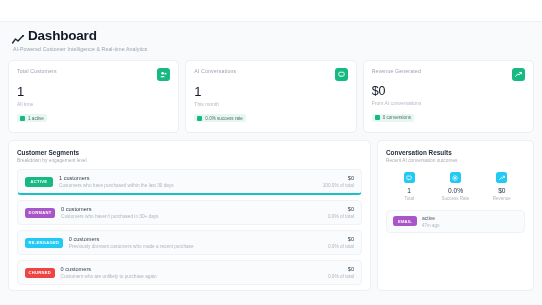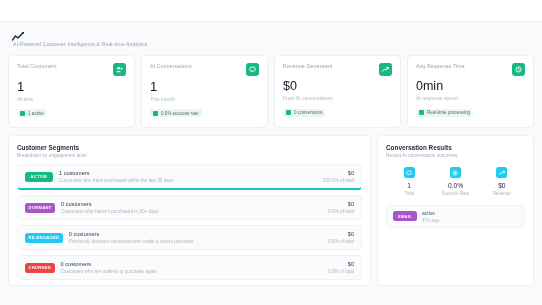--- a/index.html
+++ b/index.html
@@ -98,20 +98,21 @@
 <div class="page">
 
   <div class="page-head">
     <div class="title-row">
       <span class="trend-icon">
         <svg viewBox="0 0 12 10">
             <polyline points="0.5,8 3.5,4 6,6 11,0.8" fill="none" stroke="#1f2937" stroke-width="1.4" stroke-linecap="round" stroke-linejoin="round"></polyline>
             <circle cx="11" cy="0.8" r="1" fill="#1f2937"></circle>
           </svg>
       </span>
+      <span class="page-title">Dashboard</span>
     </div>
     <div class="page-sub">AI-Powered Customer Intelligence &amp; Real-time Analytics</div>
   </div>
 
   <div class="cards">
 
     <div class="card">
       <div class="card-top">
         <span class="card-label">Total Customers</span>
         <span class="card-icon">
@@ -159,37 +160,20 @@
         </span>
       </div>
       <div class="card-value small">$0</div>
       <div class="card-note">From AI conversations</div>
       <div class="card-badge">
         <span class="badge-dot"></span>
         <span class="badge-text">0 conversions</span>
       </div>
     </div>
 
-    <div class="card">
-      <div class="card-top">
-        <span class="card-label">Avg Response Time</span>
-        <span class="card-icon">
-          <svg viewBox="0 0 8 8">
-              <circle cx="4" cy="4" r="2.9" fill="none" stroke="#fff" stroke-width="1"></circle>
-              <polyline points="4,2.2 4,4 5.3,4.7" fill="none" stroke="#fff" stroke-width="0.9" stroke-linecap="round"></polyline>
-            </svg>
-        </span>
-      </div>
-      <div class="card-value small">0min</div>
-      <div class="card-note">AI response speed</div>
-      <div class="card-badge">
-        <span class="badge-dot"></span>
-        <span class="badge-text">Real-time processing</span>
-      </div>
-    </div>
 
   </div>
 
   <div class="panels">
 
     <div class="panel panel-left">
       <div class="panel-title">Customer Segments</div>
       <div class="panel-sub">Breakdown by engagement level</div>
 
       <div class="seg-list">

